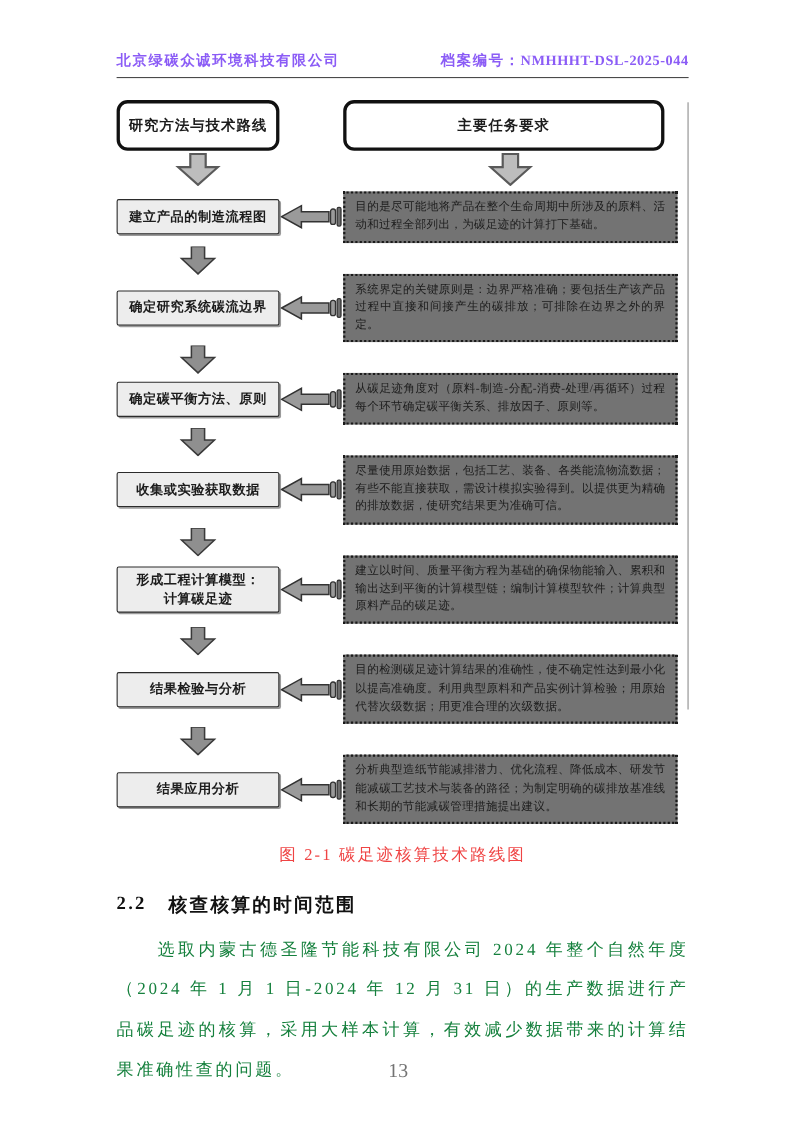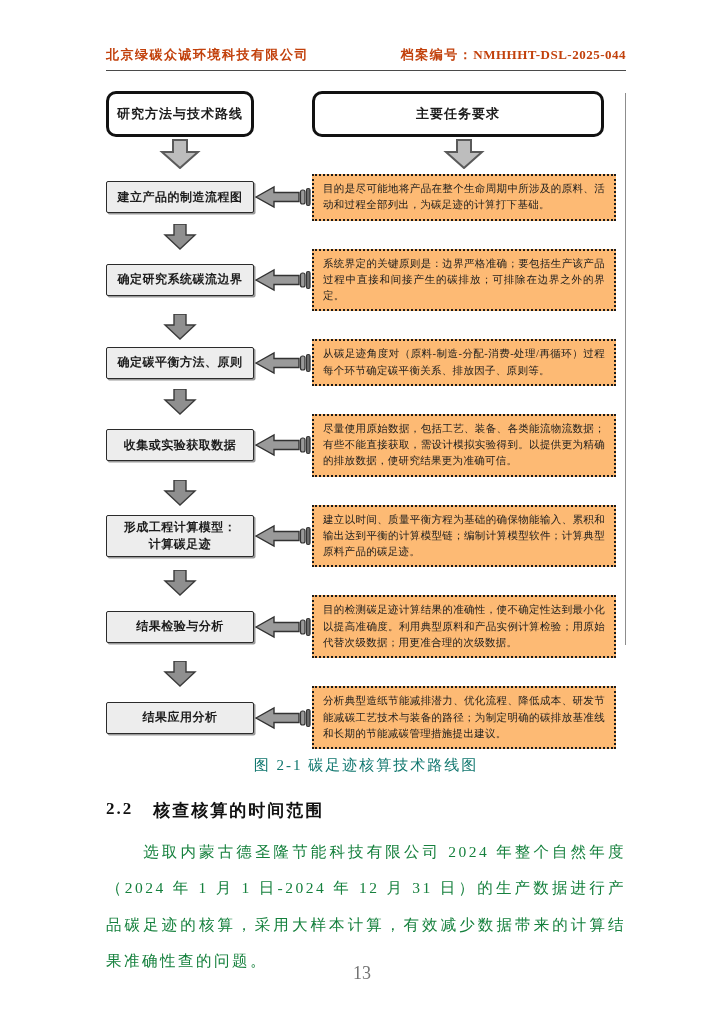--- a/index.html
+++ b/index.html
@@ -12,21 +12,21 @@
     color:#1c1c1c;
     box-sizing:border-box;
     padding:46px 98px 0 106px;
     overflow:hidden;
   }
   
   .header{
     display:flex;justify-content:space-between;align-items:flex-end;
     border-bottom:1.5px solid #4a4a4a;
     padding-bottom:6px;
-    font-size:13px;letter-spacing:1.5px;font-weight:bold;color:#c2410c;
+    font-size:13px;letter-spacing:1.5px;font-weight:bold;color:#8b5cf6;
   }
   .header .fileno{letter-spacing:0.5px;}
   
   .figure{margin-top:20px;position:relative;padding-right:10px;}
   .vline{position:absolute;right:0;top:2px;height:552px;width:1.5px;background:#8d8d8d;}
   .grid-row{display:grid;grid-template-columns:148px 58px 1fr;align-items:center;}
   .titles-row{align-items:stretch;}
   .title-box{
     border:3px solid #111;border-radius:10px;background:#fff;
     font-weight:bold;font-size:13px;letter-spacing:1px;
@@ -38,29 +38,29 @@
   .darrow-row{height:22px;justify-items:center;}
   .pbox{
     background:#ededed;border:1.3px solid #2b2b2b;border-radius:2px;
     box-shadow:1.5px 1.5px 0 #9a9a9a;
     min-height:32px;display:flex;align-items:center;justify-content:center;
     font-weight:bold;font-size:12px;letter-spacing:0.5px;
     text-align:center;white-space:pre-line;padding:3px 4px;box-sizing:border-box;
   }
   .connector{display:flex;justify-content:center;align-items:center;}
   .tbox{
-    border:2px dotted #1a1a1a;background:#fdba74;
+    border:2px dotted #1a1a1a;background:#737373;
     font-size:10.5px;line-height:1.55;letter-spacing:0.3px;
     padding:5px 9px;margin:3px 0;text-align:justify;
   }
   svg{display:block;}
   
   .caption{
     text-align:center;font-size:15px;letter-spacing:2px;
-    margin-top:4px;color:#0f766e;
+    margin-top:16px;color:#ef4444;
   }
   .section-heading{
     margin-top:24px;font-size:17px;font-weight:bold;letter-spacing:2px;
     display:flex;gap:20px;color:#111;
   }
   .body-text{
     margin:12px 0 0 0;
     font-size:15.5px;line-height:2.35;letter-spacing:2.5px;
     text-align:justify;text-indent:2.4em;color:#15803d;
   }

